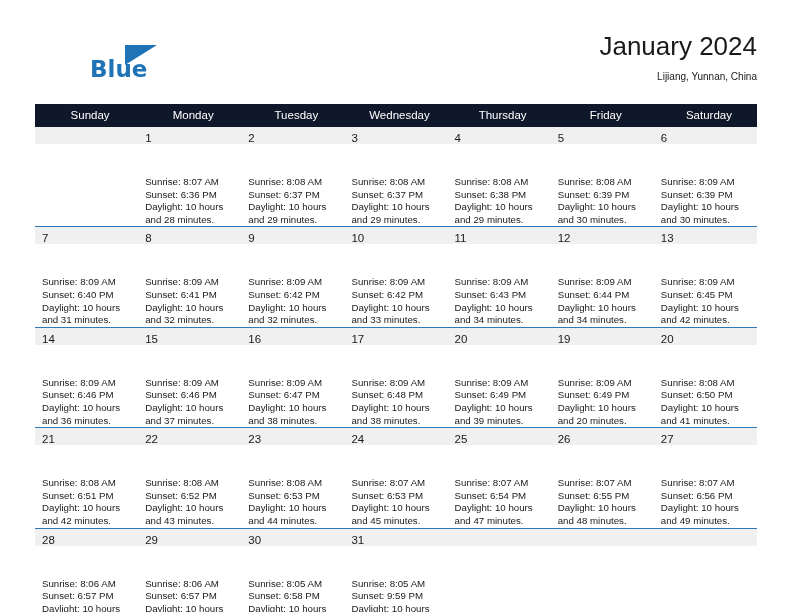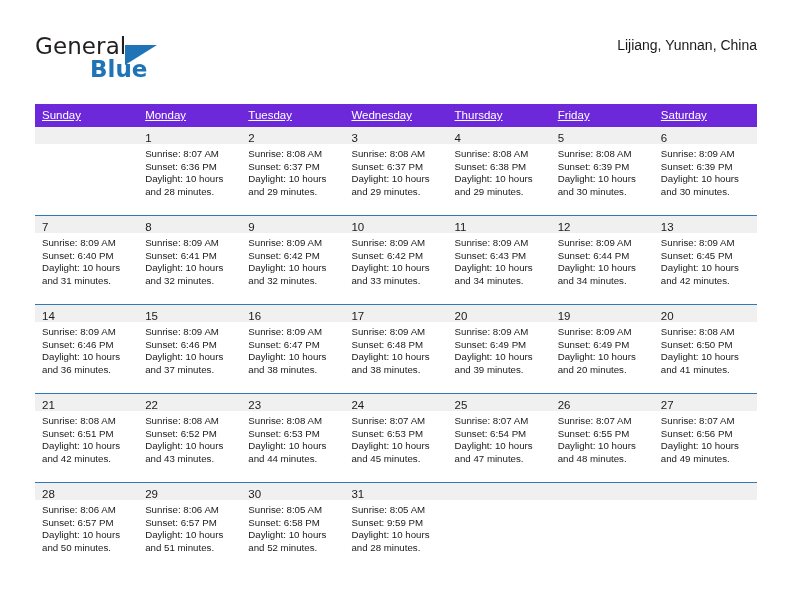--- a/index.html
+++ b/index.html
@@ -71,21 +71,21 @@
     text-align: right;
   }
   .cal-title {
     font-size: 26px;
     color: #1a1a1a;
     font-weight: 400;
     line-height: 32px;
     white-space: nowrap;
   }
   .cal-subtitle {
-    font-size: 14px;
+    font-size: 10px;
     color: #1a1a1a;
     font-weight: 400;
     line-height: 20px;
     margin-top: 5px;
     white-space: nowrap;
   }
 
   
   .calendar {
     position: absolute;
@@ -94,29 +94,28 @@
     width: 722px;
   }
   table.cal {
     border-collapse: collapse;
     table-layout: fixed;
     width: 722px;
   }
   table.cal col { width: 103.14px; }
 
   thead th {
-    background: #6d28d9;
+    background: #0f172a;
     color: #ffffff;
     font-size: 11.5px;
     font-weight: 400;
-    text-align: left;
+    text-align: center;
     padding: 5px 0 6px 7px;
     height: 12px;
     border: none;
-    text-decoration: underline;
   }
 
   td.day {
     vertical-align: top;
     padding: 0;
     border: none;
     height: 88px;
     background: #ffffff;
   }
   tbody tr.week + tr.week td.day {
@@ -132,38 +131,39 @@
     font-size: 11.5px;
     color: #1a1a1a;
     line-height: 15px;
   }
   .daynum-band.empty { background: #f0f0f0; }
   .details {
     padding: 4px 6px 0 7px;
     font-size: 9.7px;
     line-height: 12.6px;
     color: #1a1a1a;
+    margin-top: 28px;
   }
   .details div { white-space: nowrap; }
   td.empty .details { visibility: hidden; }
 </style>
 </head>
 <body>
 
 <div class="page">
 
   <div class="header">
 
     <div class="logo">
-      <span class="logo-general">General</span>
       <span class="logo-tri"></span>
       <span class="logo-blue">Blue</span>
     </div>
 
     <div class="title-block">
+      <div class="cal-title">January 2024</div>
       <div class="cal-subtitle">Lijiang, Yunnan, China</div>
     </div>
 
   </div>
 
   <div class="calendar">
     <table class="cal">
       <colgroup>
         <col>
           <col>

